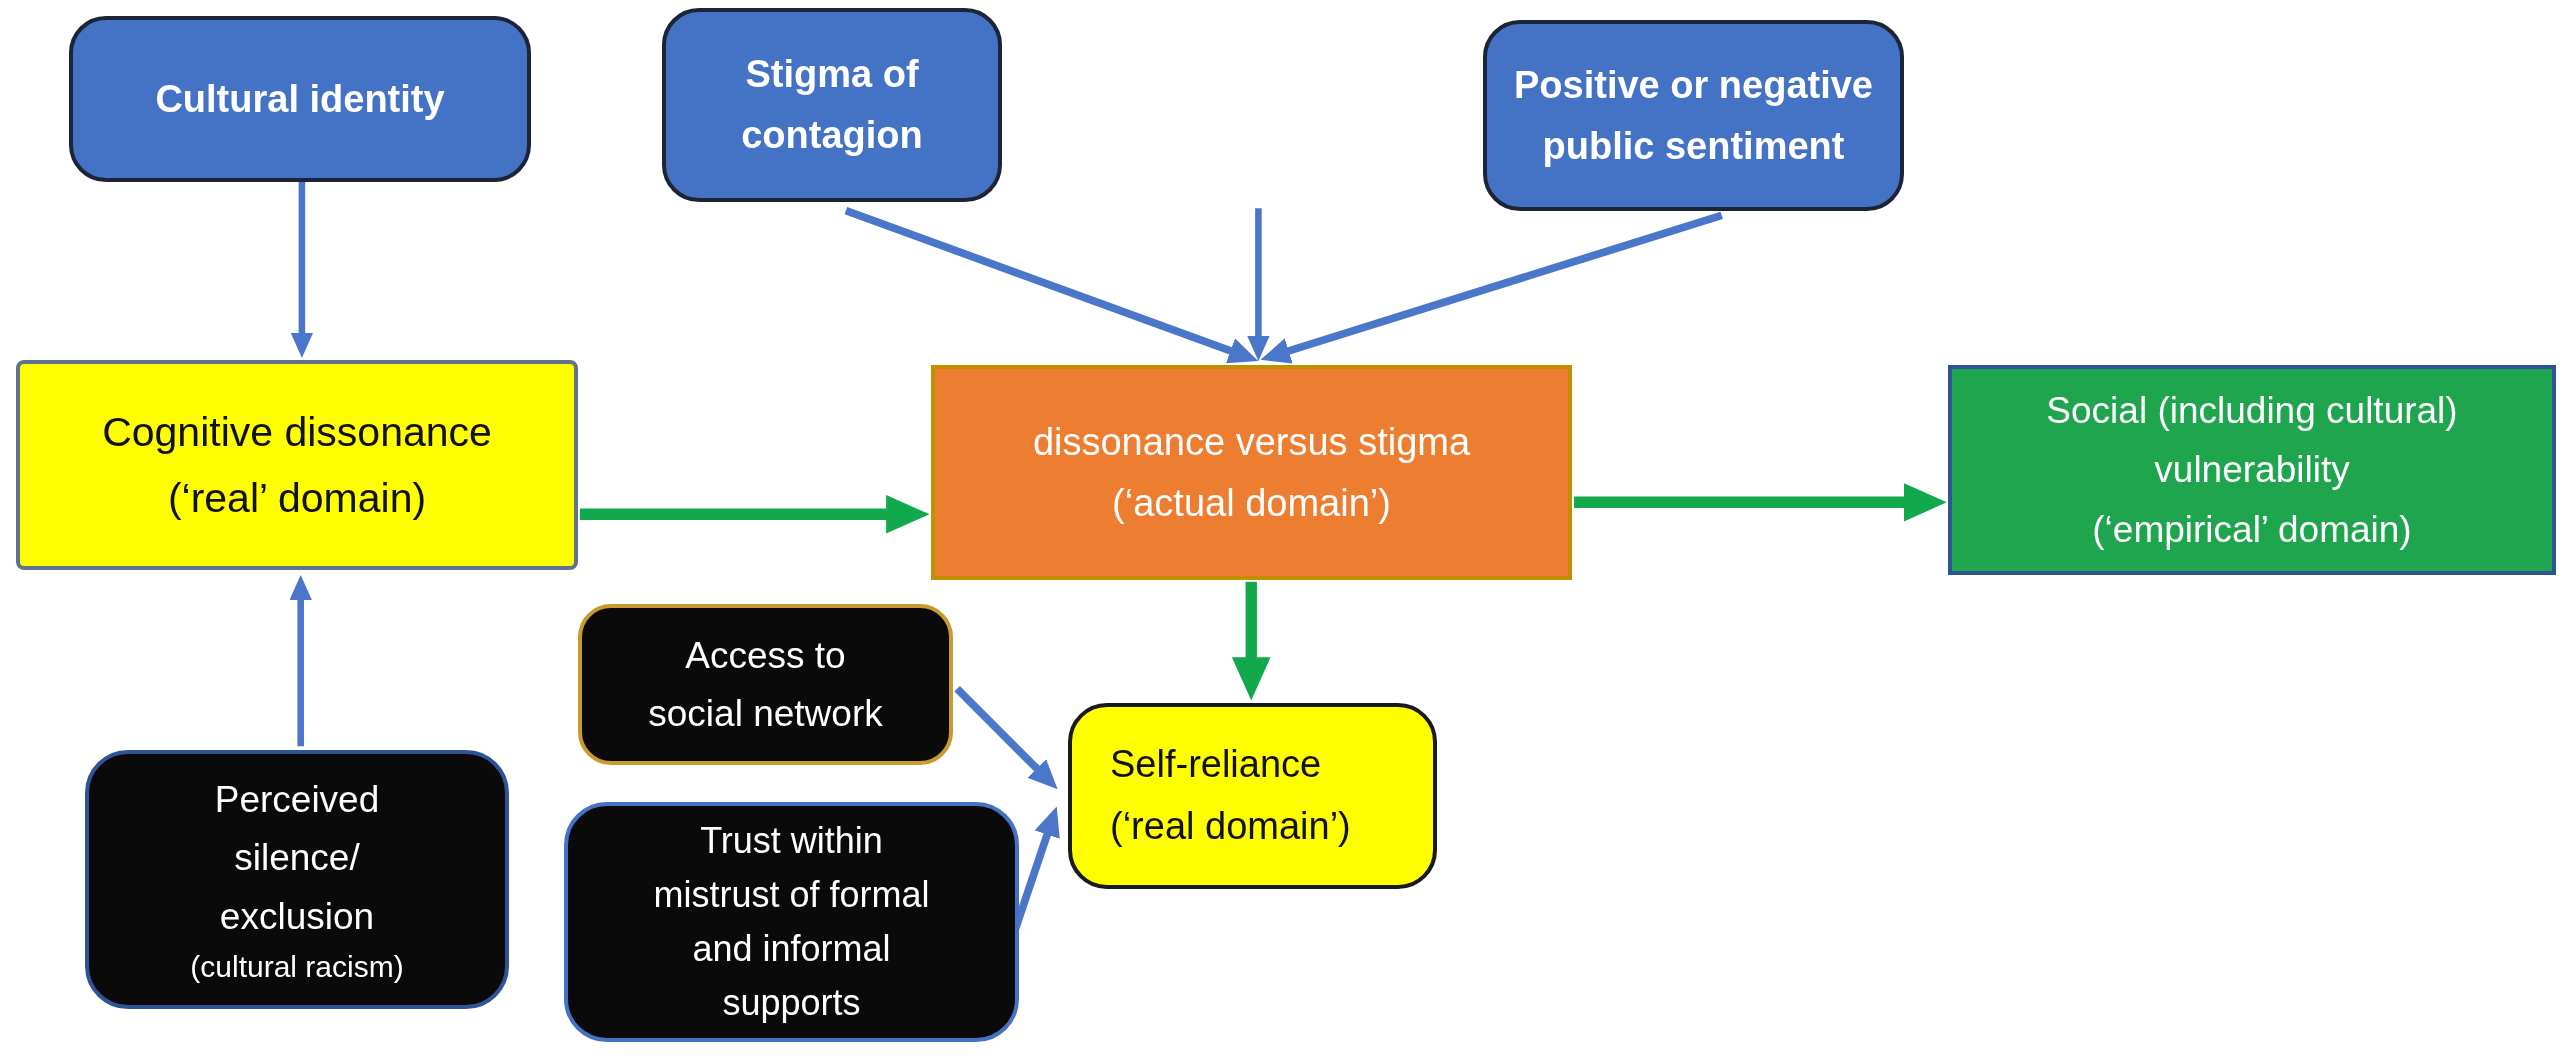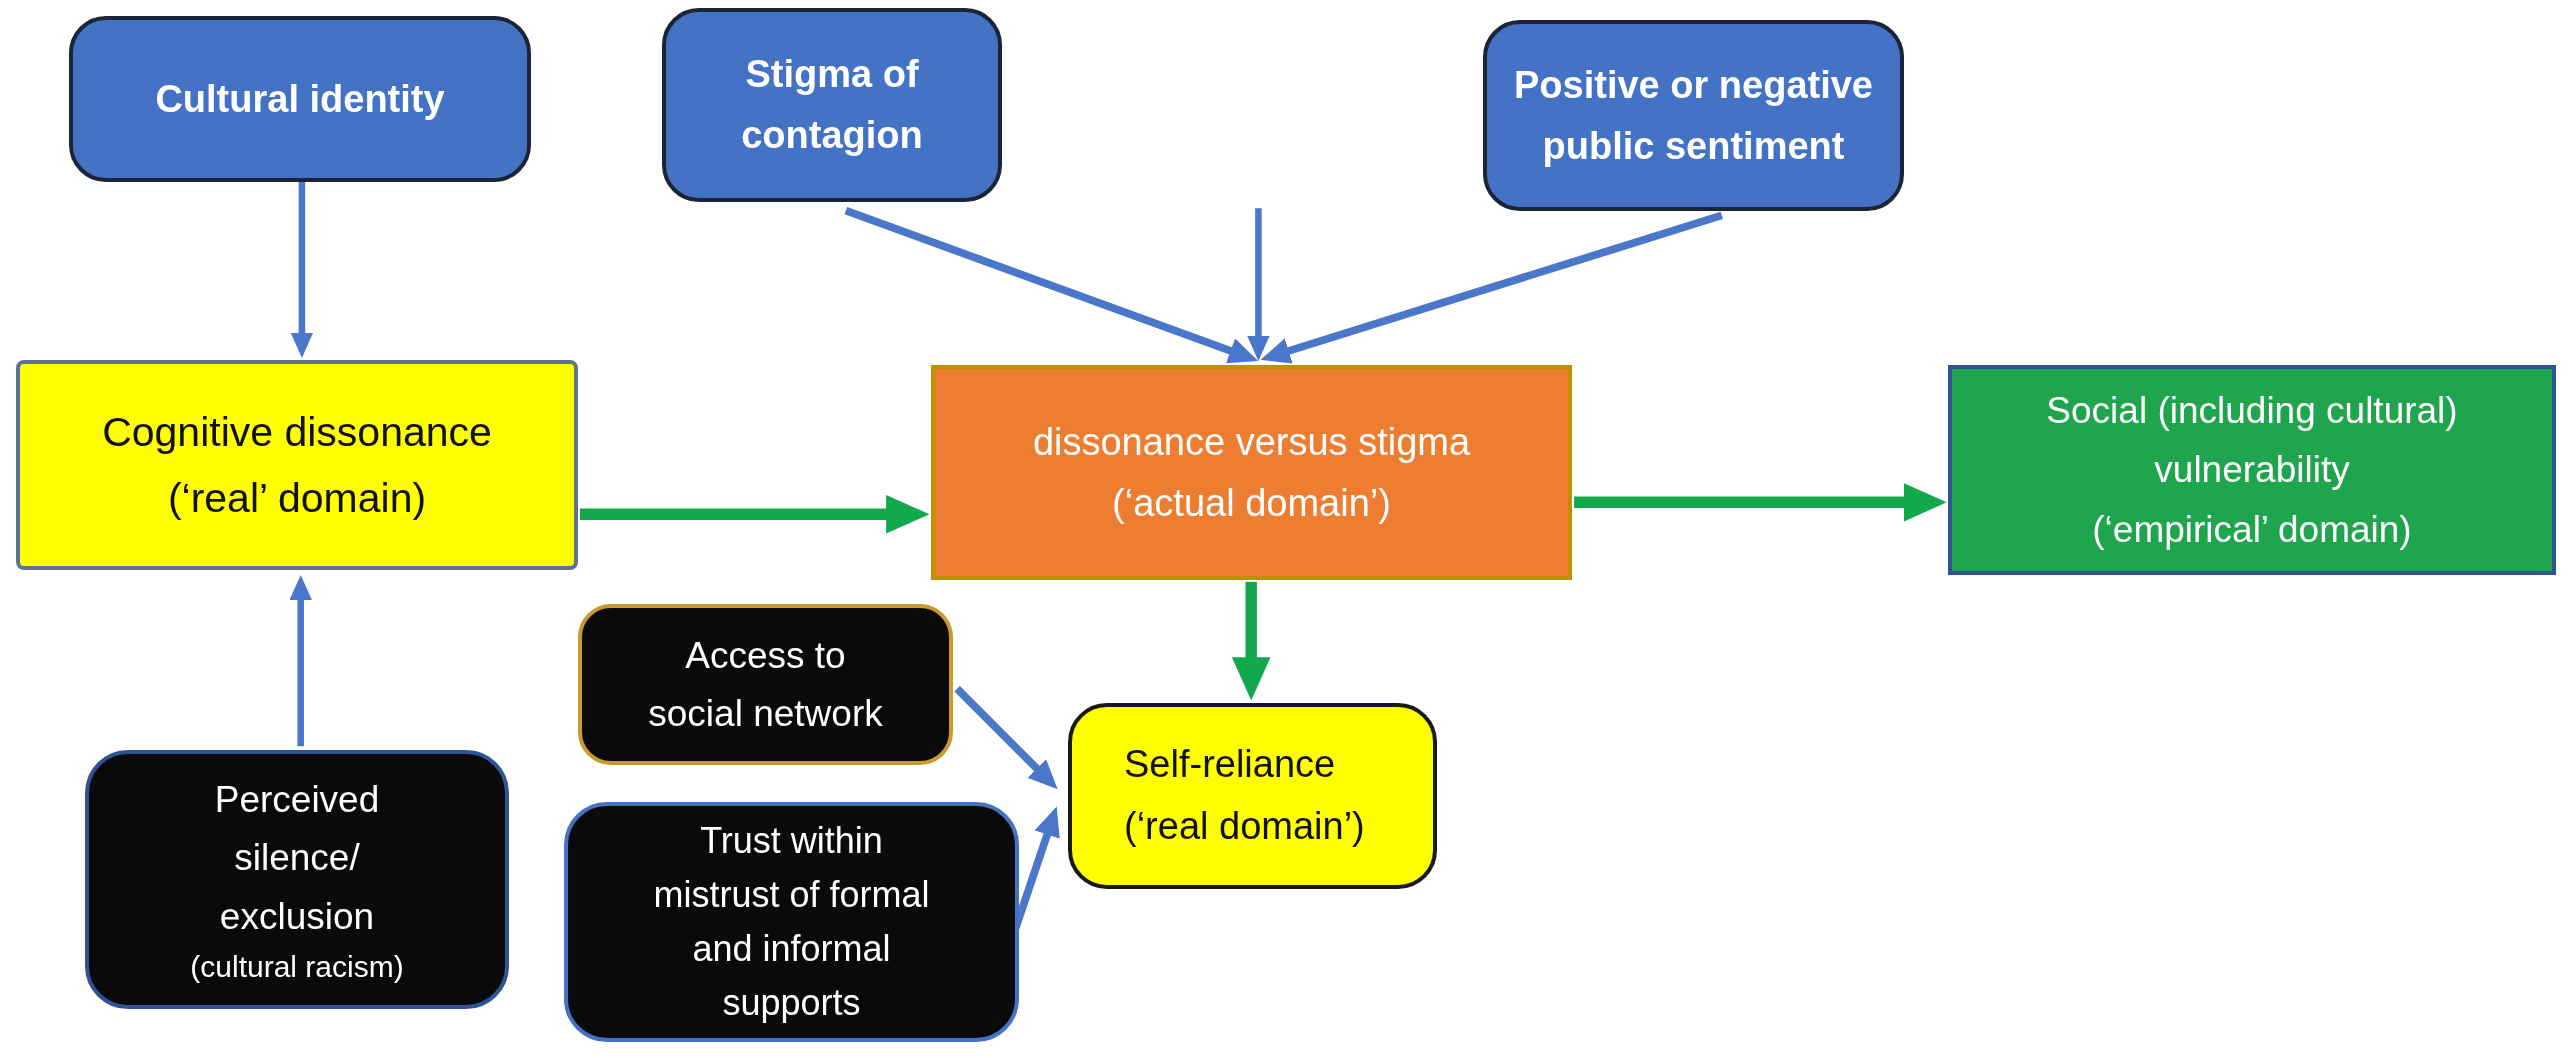--- a/index.html
+++ b/index.html
@@ -100,21 +100,21 @@
     left: 1068px; top: 703px; width: 369px; height: 186px;
     background: var(--c-node-yellow);
     border-color: var(--c-self-border);
     border-width: 4.2px;
     border-radius: 39px;
     color: #111111;
     font-size: 38px;
     line-height: 1.62;
     align-items: flex-start;
     text-align: left;
-    padding-left: 52px;
+    padding-left: 38px;
   }
   #n-silence {
     left: 85px; top: 742px; width: 424px; height: 259px;
     background: var(--c-node-black);
     border-color: var(--c-silence-border);
     border-width: 4.8px;
     border-radius: 43px;
     font-size: 37px;
     line-height: 1.58;
     margin-top: 8px;

